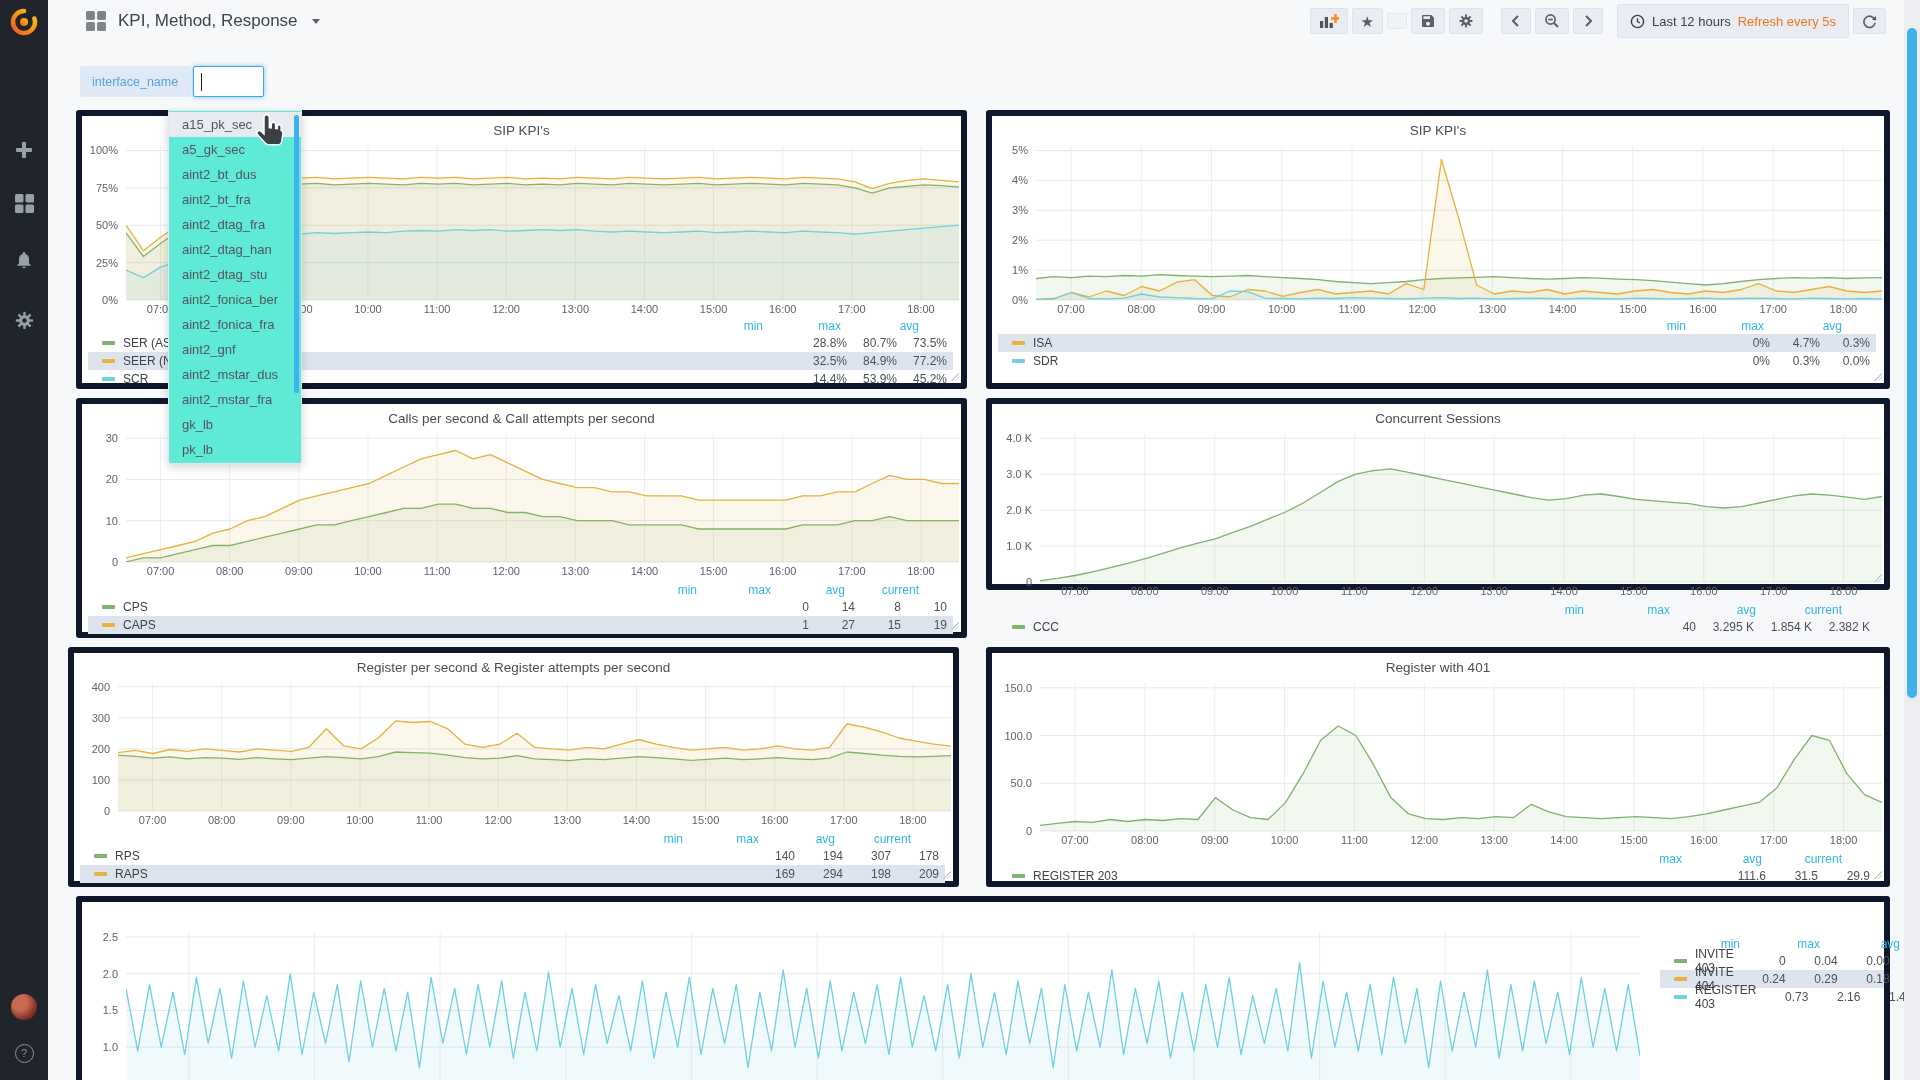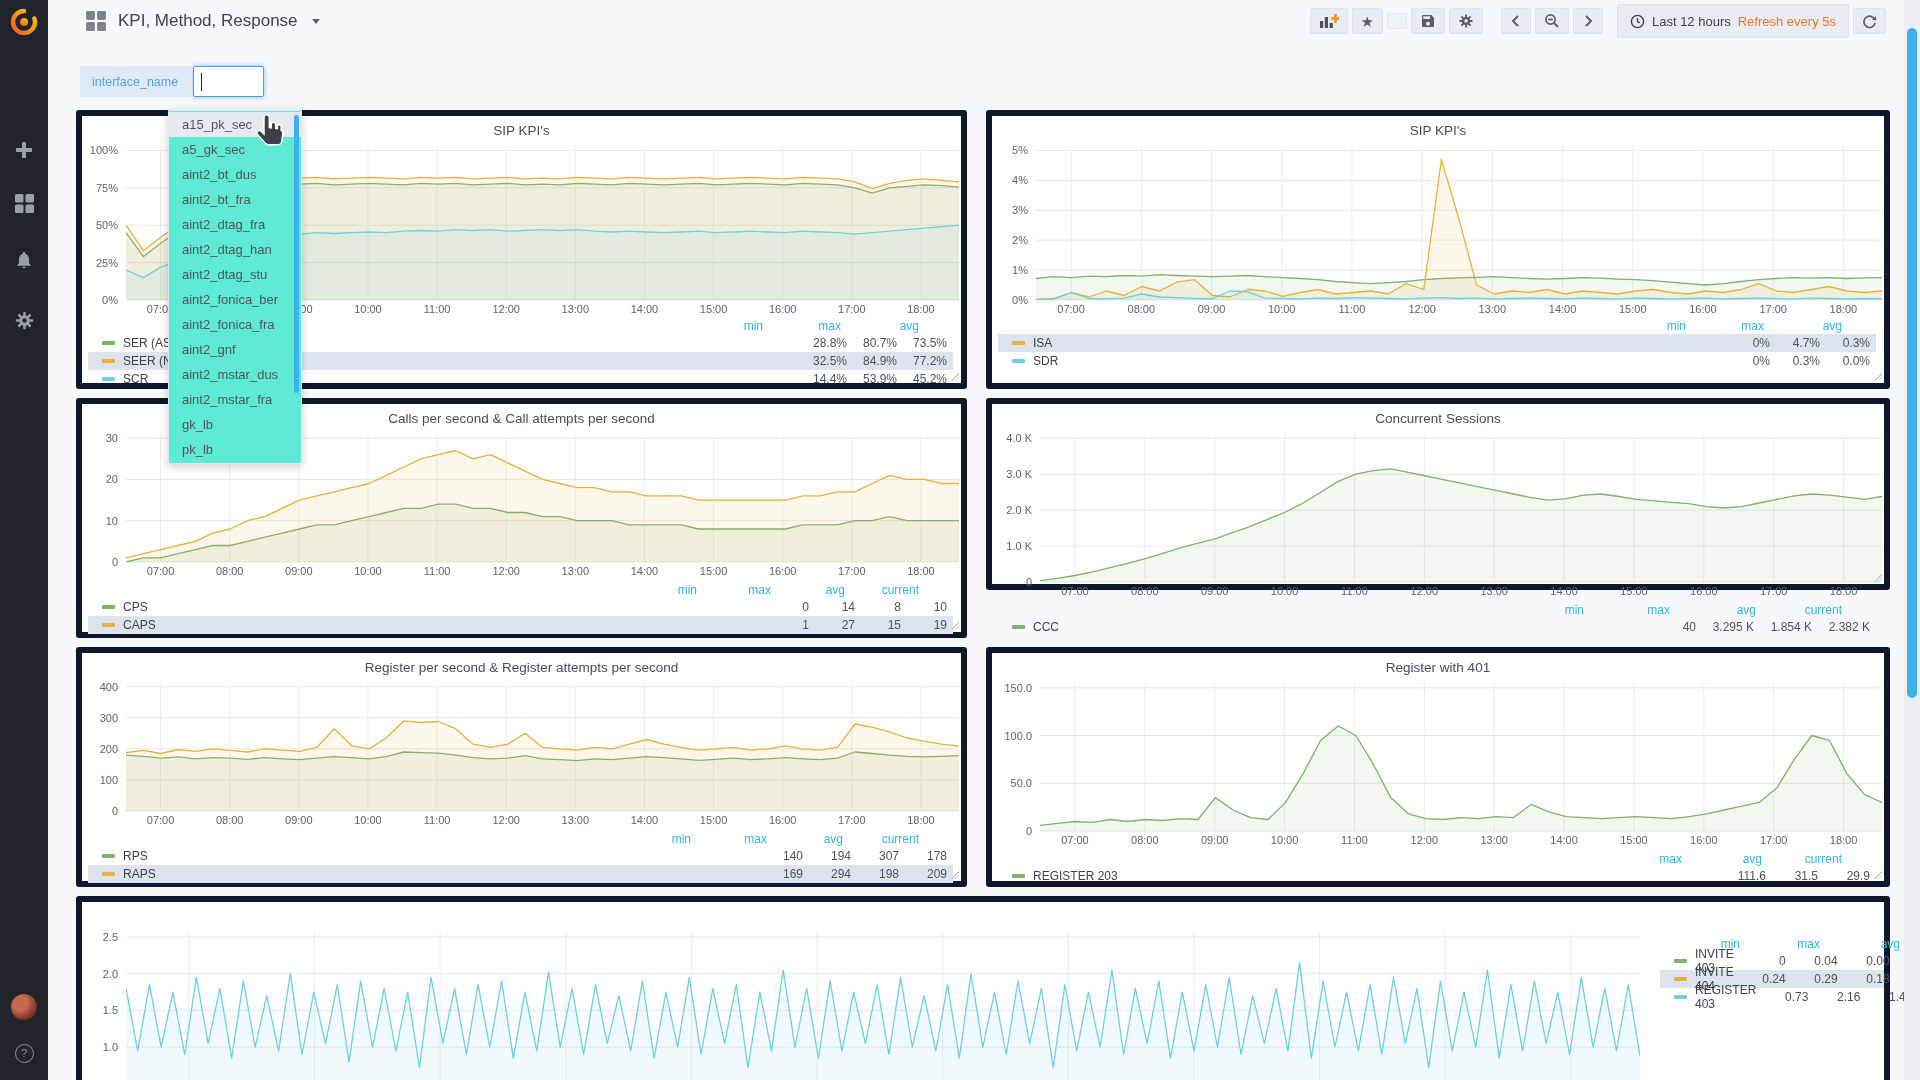--- a/index.html
+++ b/index.html
@@ -524,21 +524,21 @@
             <span class="leg-sp"></span>
             <span class="leg-cell" style="width: 58px;">40</span>
             <span class="leg-cell" style="width: 58px;">3.295 K</span>
             <span class="leg-cell" style="width: 58px;">1.854 K</span>
             <span class="leg-cell" style="width: 58px;">2.382 K</span>
             <span style="width: 6px; flex: 0 0 auto;"></span>
           </div>
         </div>
         <div class="grip"></div>
       </div>
-      <div class="panel" style="left: 76px; top: 647px; width: 891px; height: 240px;">
+      <div class="panel" style="left: 68px; top: 647px; width: 891px; height: 240px;">
         <div class="panel-title">Register per second &amp; Register attempts per second</div>
         <svg class="chart" viewBox="0 0 891 240" width="891" height="240">
           <defs>
             <clipPath id="clip-register-per-second">
               <rect x="44" y="28" width="833" height="130"></rect>
             </clipPath>
           </defs>
           <line x1="78.5643153526971" y1="30" x2="78.5643153526971" y2="158" stroke="#ededf0" stroke-width="1"></line>
           <text x="78.5643153526971" y="171" text-anchor="middle" font-size="11" fill="#5f636a">07:00</text>
           <line x1="147.69294605809128" y1="30" x2="147.69294605809128" y2="158" stroke="#ededf0" stroke-width="1"></line>

